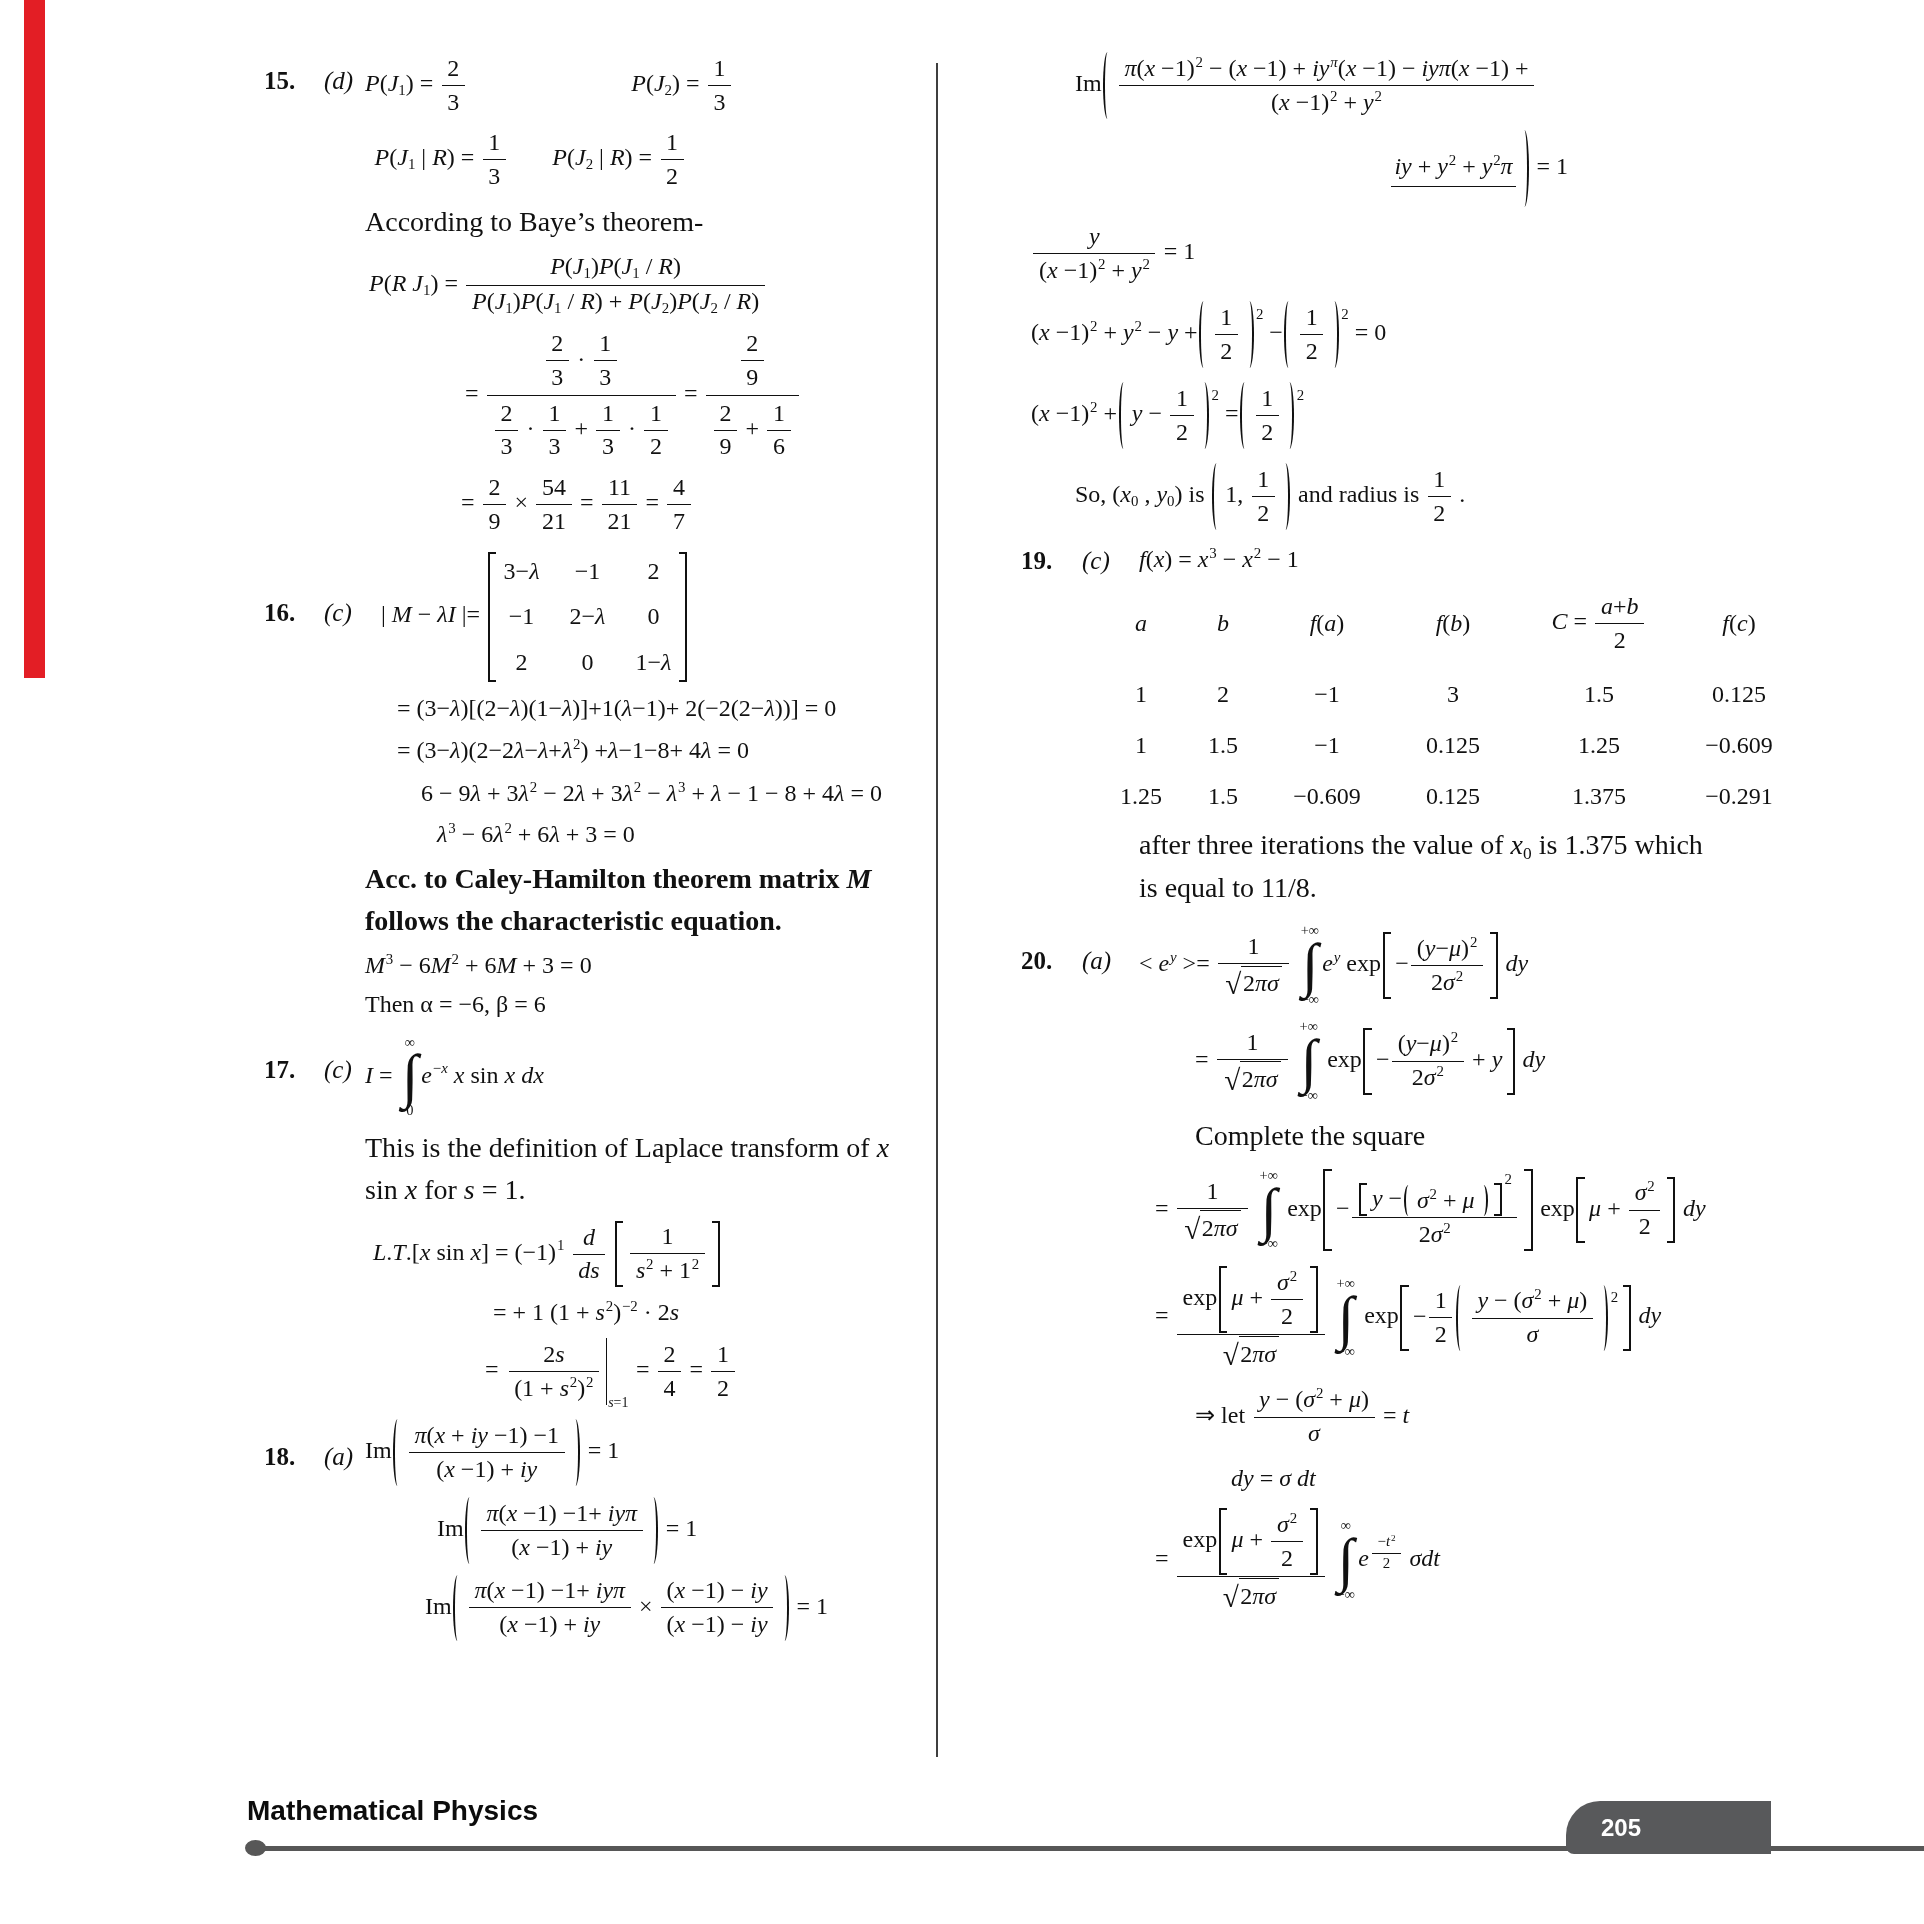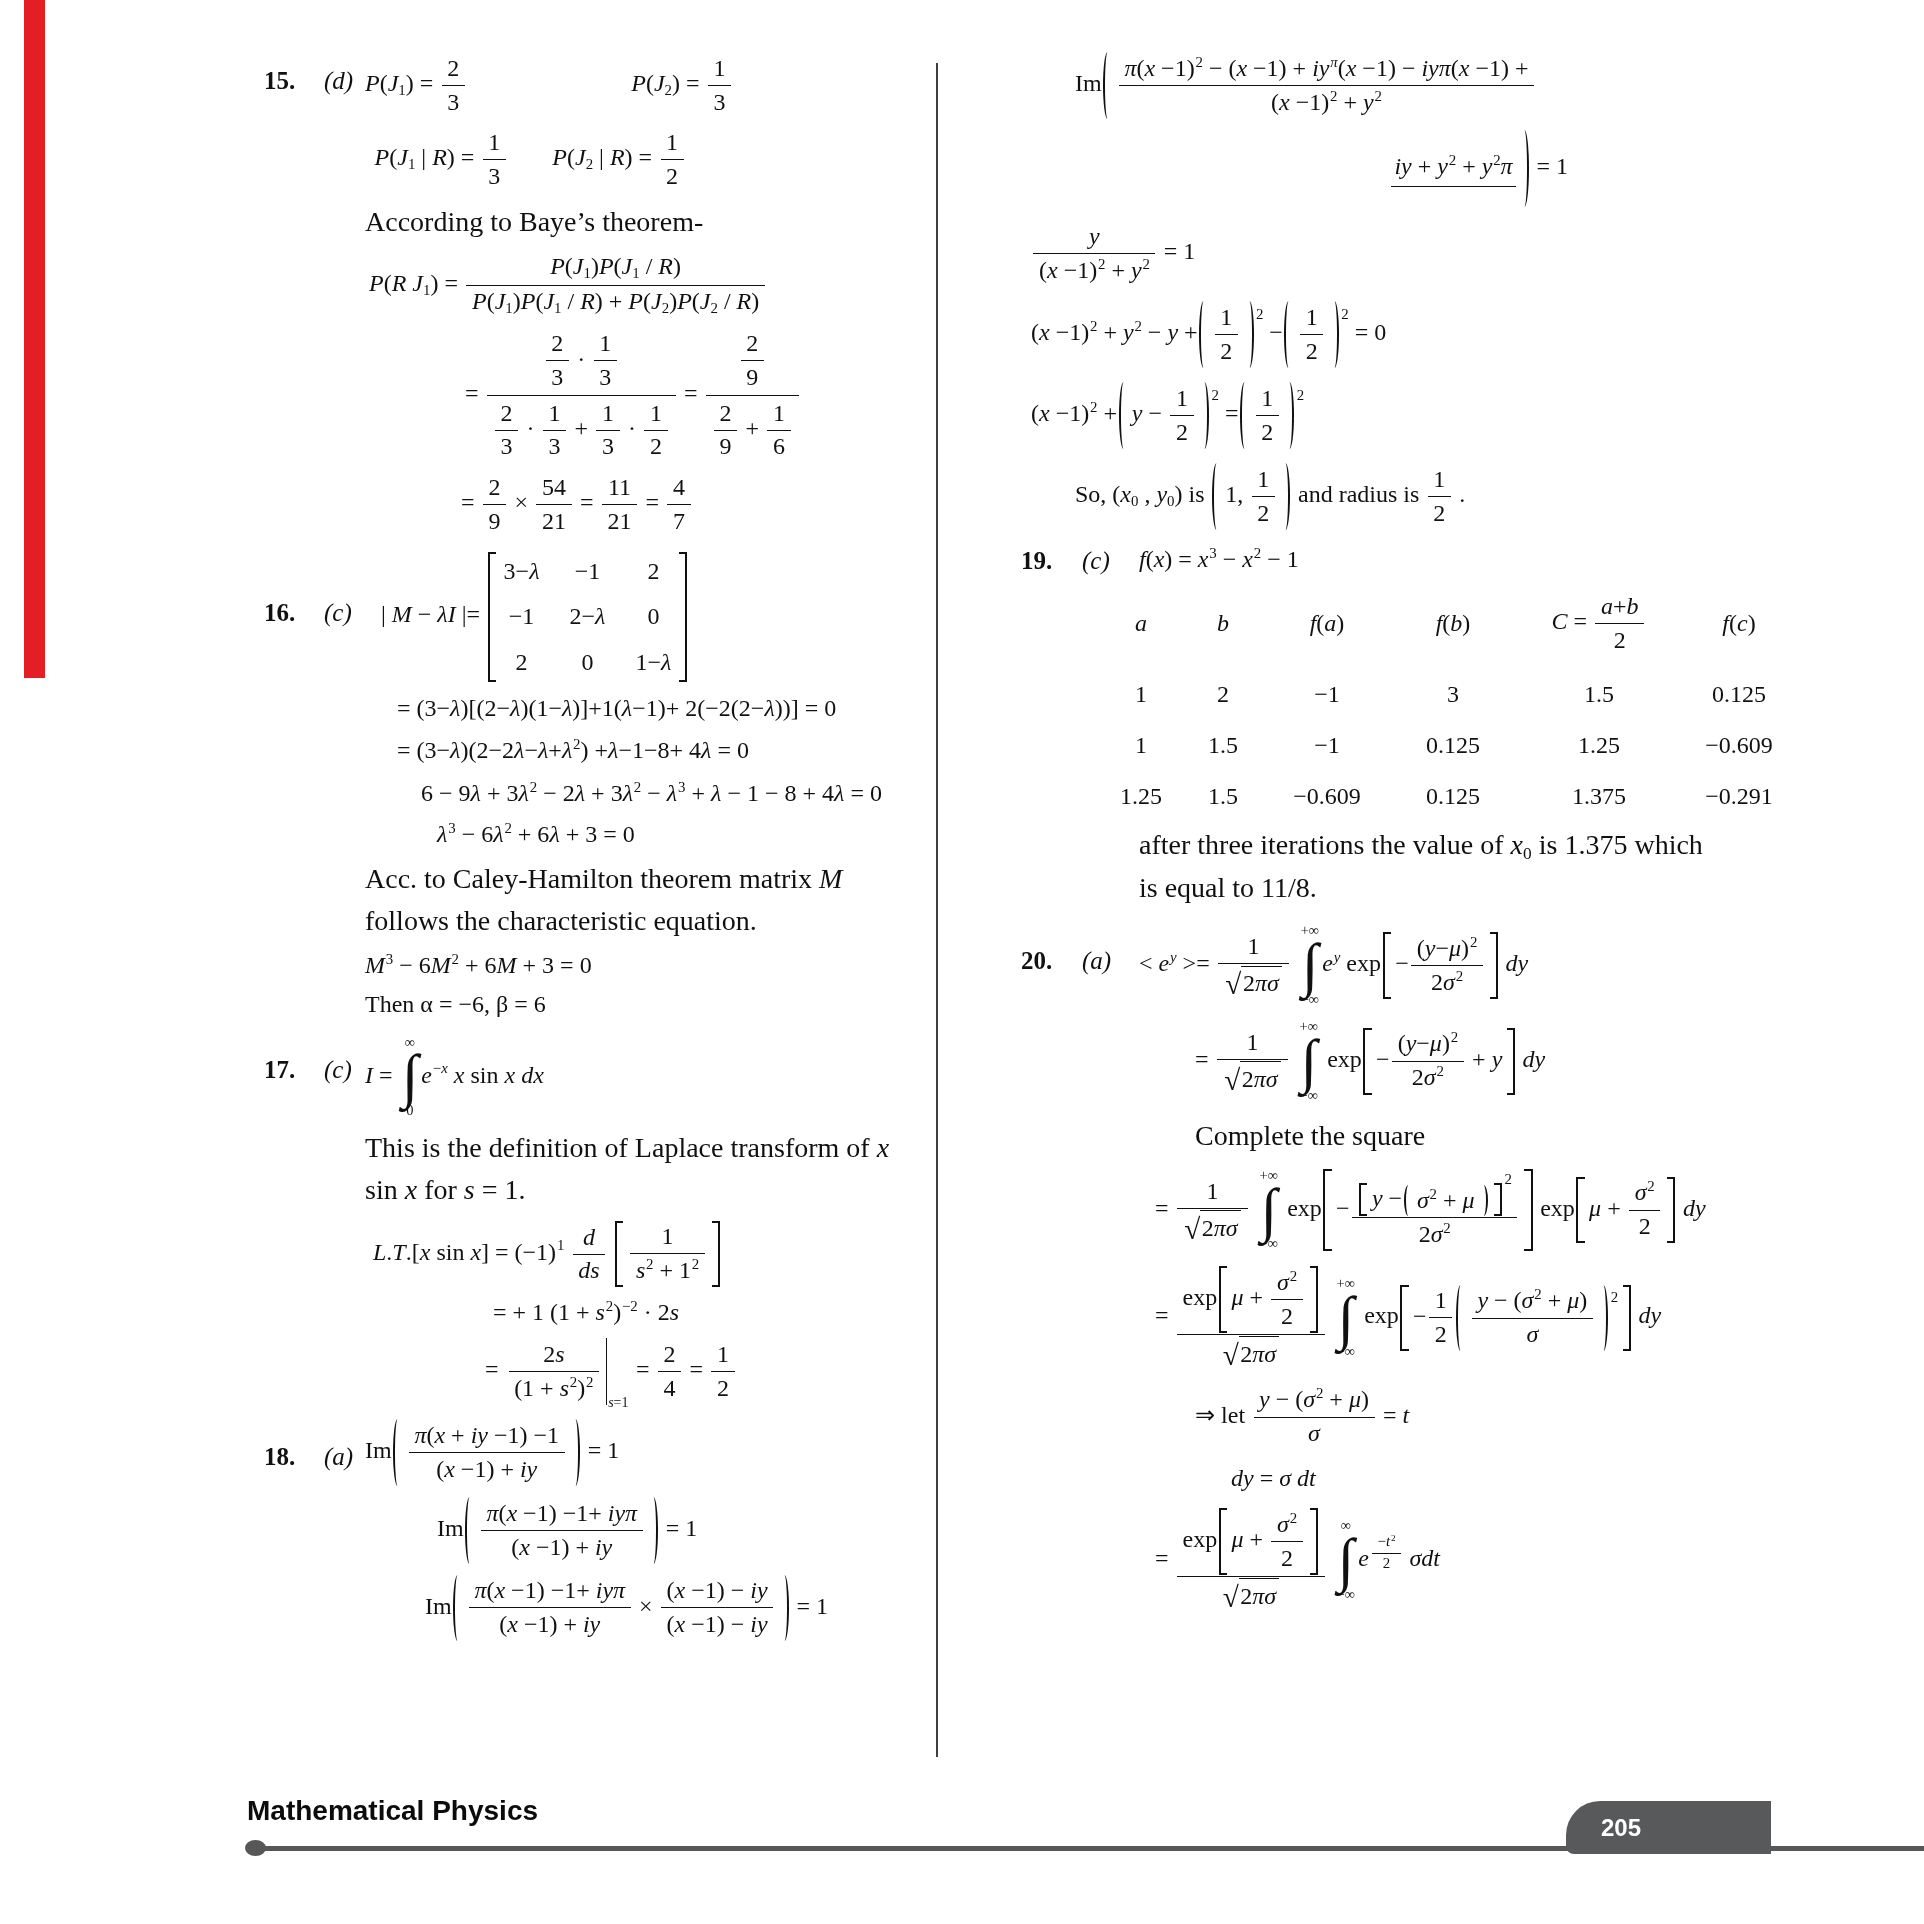--- a/index.html
+++ b/index.html
@@ -164,21 +164,21 @@
               <span class="mcell">2</span>
               <span class="mcell">0</span>
               <span class="mcell">1−<i class="mi">λ</i></span>
             </span>
             <span class="rb"></span>
           </span></div>
         <div class="mline" style="margin-left: 32px; margin-top: 11.2px; margin-bottom: 11.2px;">= (3−<i class="mi">λ</i>)[(2−<i class="mi">λ</i>)(1−<i class="mi">λ</i>)]+1(<i class="mi">λ</i>−1)+ 2(−2(2−<i class="mi">λ</i>))] = 0</div>
         <div class="mline" style="margin-left: 32px; margin-top: 11.2px; margin-bottom: 11.2px;">= (3−<i class="mi">λ</i>)(2−2<i class="mi">λ</i>−<i class="mi">λ</i>+<i class="mi">λ</i><span class="sup">2</span>) +<i class="mi">λ</i>−1−8+ 4<i class="mi">λ</i> = 0</div>
         <div class="mline" style="margin-left: 56px; margin-top: 9.6px; margin-bottom: 9.6px;">6 − 9<i class="mi">λ</i> + 3<i class="mi">λ</i><span class="sup">2</span> − 2<i class="mi">λ</i> + 3<i class="mi">λ</i><span class="sup">2</span> − <i class="mi">λ</i><span class="sup">3</span> + <i class="mi">λ</i> − 1 − 8 + 4<i class="mi">λ</i> = 0</div>
         <div class="mline" style="margin-left: 72px; margin-top: 8px; margin-bottom: 8px;"><i class="mi">λ</i><span class="sup">3</span> − 6<i class="mi">λ</i><span class="sup">2</span> + 6<i class="mi">λ</i> + 3 = 0</div>
-        <div class="mtext" style="margin-left: 0px; max-width: 521px;">Acc. to Caley-Hamilton theorem matrix <i class="mi"><i class="mi">M</i></i> follows the characteristic equation.</div>
+        <div class="mtext" style="margin-left: 0px; max-width: 521px; font-weight: bold;">Acc. to Caley-Hamilton theorem matrix <i class="mi"><i class="mi">M</i></i> follows the characteristic equation.</div>
         <div class="mline" style="margin-left: 0px;"><i class="mi">M</i><span class="sup">3</span> − 6<i class="mi">M</i><span class="sup">2</span> + 6<i class="mi">M</i> + 3 = 0</div>
         <div class="mline" style="margin-left: 0px;"><span class="rm">Then</span> α = −6, β = 6</div>
       </div>
       <div class="block" style="padding-left: 205px;">
         <span class="pnum" style="left: 104px; top: 21px;">17.</span>
         <span class="plabel" style="left: 164px; top: 21px;">(c)</span>
         <div class="mline" style="margin-left: 0px;"><i class="mi">I</i> = <span class="intc">
             <span class="ilim">∞</span>
             <span class="isym">∫</span>
             <span class="ilim">0</span>

